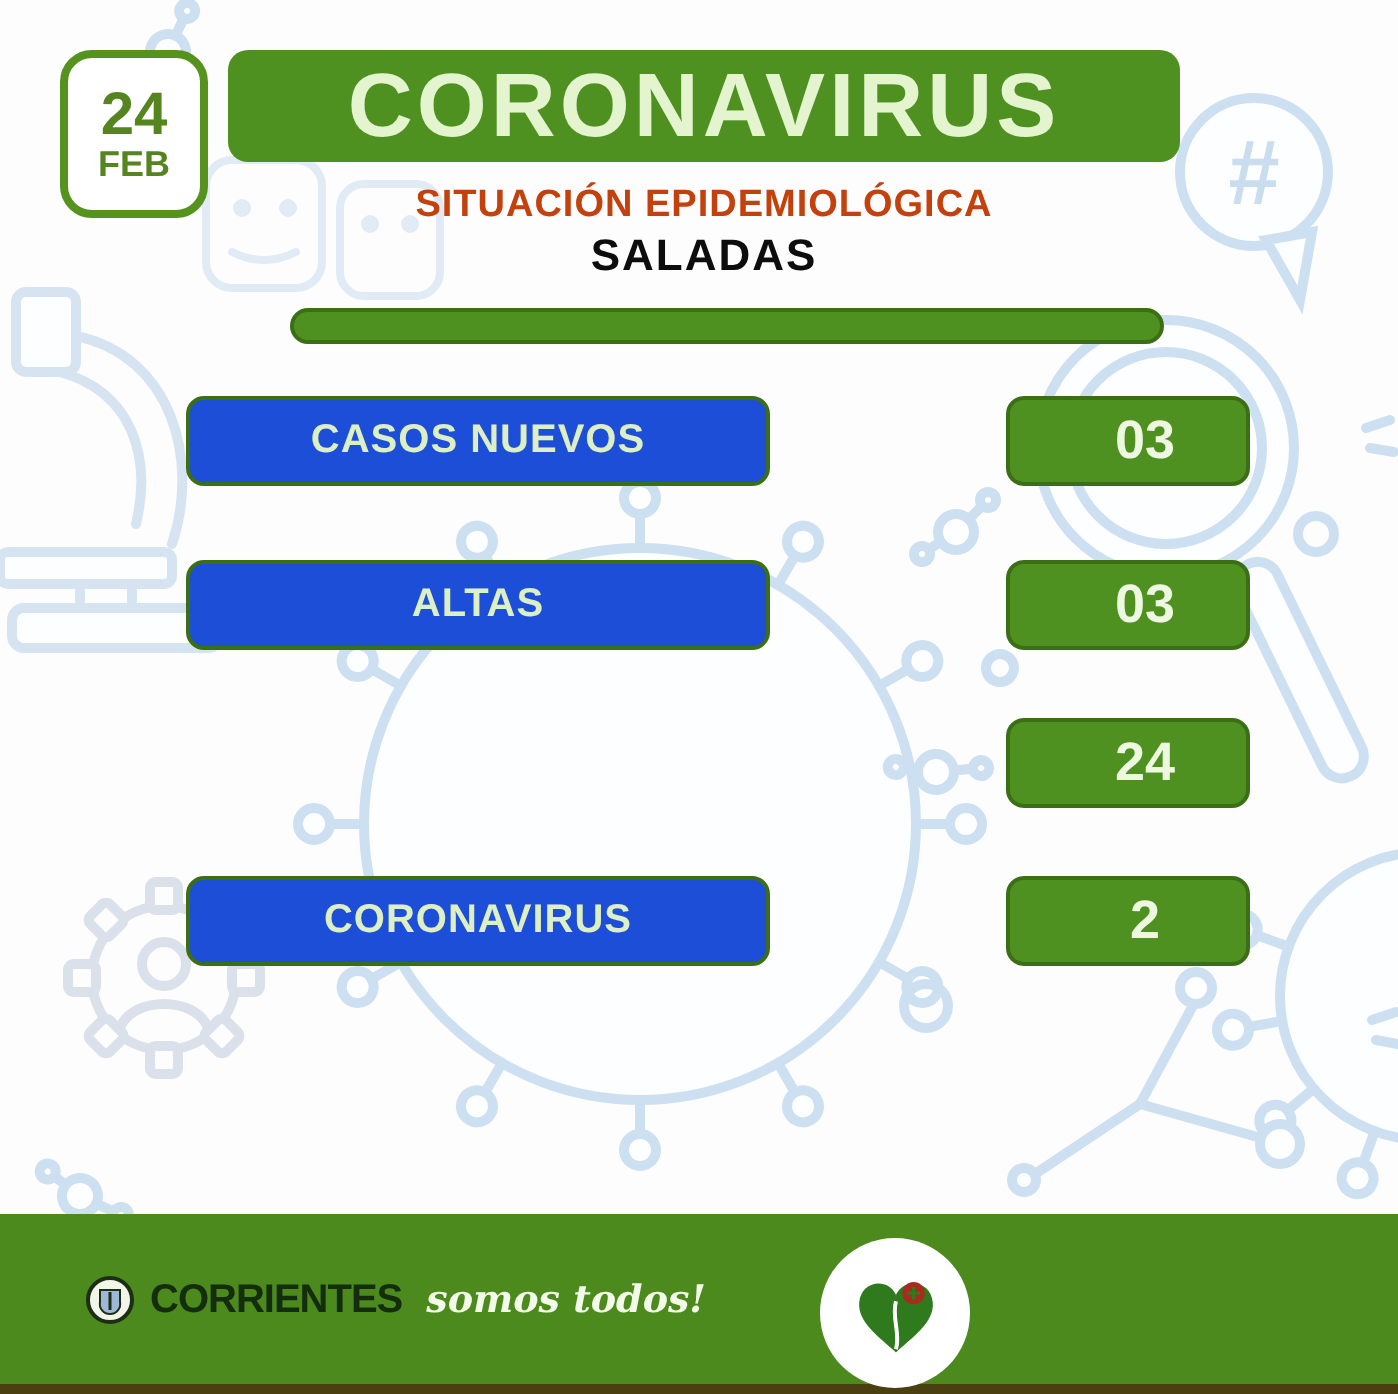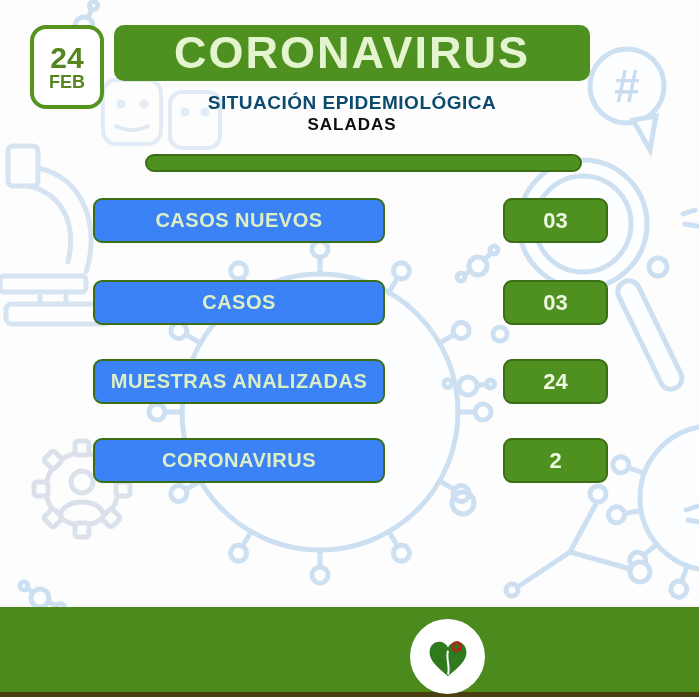--- a/index.html
+++ b/index.html
@@ -11,33 +11,33 @@
       border:4px solid #55921e;border-radius:16px;z-index:2;display:flex;flex-direction:column;
       align-items:center;justify-content:center;color:#55851f;font-weight:bold;line-height:1.02;}
   .date-badge .day{font-size:30px;}
   .date-badge .month{font-size:18px;}
 
   .banner{position:absolute;left:114px;top:25px;width:476px;height:56px;background:#4e9120;
       border-radius:10px;z-index:2;display:flex;align-items:center;justify-content:center;}
   .banner span{color:#e4f4cf;font-weight:bold;font-size:45px;letter-spacing:2px;}
 
   .subtitle{position:absolute;left:114px;top:92px;width:476px;text-align:center;z-index:2;
-      color:#0c4a6e;font-weight:bold;font-size:19px;letter-spacing:.5px;}
+      color:#c2410c;font-weight:bold;font-size:19px;letter-spacing:.5px;}
   .location{position:absolute;left:114px;top:115px;width:476px;text-align:center;z-index:2;
-      color:#0d0d0d;font-weight:bold;font-size:17px;letter-spacing:1px;}
+      color:#0d0d0d;font-weight:bold;font-size:22px;letter-spacing:1px;}
 
   .divider{position:absolute;left:145px;top:154px;width:433px;height:14px;background:#4e9120;
       border:2px solid #3b6e15;border-radius:9px;z-index:2;}
 
-  .stat-label{position:absolute;left:93px;width:288px;height:41px;background:#3b82f6;
+  .stat-label{position:absolute;left:93px;width:288px;height:41px;background:#1d4ed8;
       border:2px solid #3b6e15;border-radius:9px;z-index:2;display:flex;align-items:center;
       justify-content:center;color:#ddefc4;font-weight:bold;font-size:20px;letter-spacing:.5px;}
   .stat-value{position:absolute;left:503px;width:101px;height:41px;background:#4e9120;
       border:2px solid #3b6e15;border-radius:9px;z-index:2;display:flex;align-items:center;
-      justify-content:center;color:#eef8e0;font-weight:bold;font-size:22px;}
+      justify-content:center;color:#eef8e0;font-weight:bold;font-size:27px;padding-left:17px;}
 
   .footer{position:absolute;left:0;top:607px;width:699px;height:90px;background:#4c8a1d;z-index:2;}
   .gov{position:absolute;left:42px;top:637px;display:flex;align-items:center;z-index:3;}
   .gov-name{font-size:20px;font-weight:bold;color:#142d0c;margin-left:7px;letter-spacing:-0.5px;}
   .gov-slogan{font-family:"DejaVu Serif",serif;font-style:italic;font-weight:bold;font-size:19px;
       color:#f3fae9;margin-left:12px;}
   .hosp-logo{position:absolute;left:410px;top:619px;width:75px;height:75px;background:#ffffff;
       border-radius:50%;z-index:4;display:flex;align-items:center;justify-content:center;}
   .hosp-text{position:absolute;left:492px;top:628px;width:150px;text-align:center;z-index:3;}
   .hosp-line1{font-size:13px;font-weight:bold;color:#14310e;}
@@ -197,32 +197,40 @@
   </div>
 
   <div class="subtitle">SITUACIÓN EPIDEMIOLÓGICA</div>
   <div class="location">SALADAS</div>
 
   <div class="divider"></div>
 
   <div class="stat-label" style="top:198px">CASOS NUEVOS</div>
   <div class="stat-value" style="top:198px">03</div>
 
-  <div class="stat-label" style="top:280px">CASOS</div>
+  <div class="stat-label" style="top:280px">ALTAS</div>
   <div class="stat-value" style="top:280px">03</div>
 
-  <div class="stat-label" style="top:359px">MUESTRAS ANALIZADAS</div>
   <div class="stat-value" style="top:359px">24</div>
 
   <div class="stat-label" style="top:438px">CORONAVIRUS</div>
   <div class="stat-value" style="top:438px">2</div>
 
 
   <div class="footer"></div>
 
+  <div class="gov">
+    <svg width="26" height="26" viewBox="0 0 26 26">
+      <circle cx="13" cy="13" r="11" fill="#f2f6ea" stroke="#1c2f12" stroke-width="2"></circle>
+      <path d="M8,8 h10 v6 a5,5 0 0 1 -5,6 a5,5 0 0 1 -5,-6 Z" fill="#9db8d8" stroke="#1c2f12" stroke-width="1"></path>
+      <line x1="13" y1="9" x2="13" y2="18" stroke="#1c2f12" stroke-width="1.5"></line>
+    </svg>
+    <span class="gov-name">CORRIENTES</span>
+    <span class="gov-slogan">somos todos!</span>
+  </div>
 
   <div class="hosp-logo">
     <svg width="48" height="48" viewBox="0 0 60 60">
       <path d="M30,18 C25,7 8,9 7,23 C6,35 19,44 30,54 C41,44 54,35 53,23 C52,9 35,7 30,18 Z" fill="#2f7a1c"></path>
       <path d="M30,22 C27,32 33,42 30,52" stroke="#ffffff" stroke-width="2.5" fill="none"></path>
       <circle cx="41" cy="17" r="7" fill="#aa2b1e"></circle>
       <line x1="41" y1="13" x2="41" y2="21" stroke="#2f7a1c" stroke-width="2"></line>
       <line x1="37" y1="17" x2="45" y2="17" stroke="#2f7a1c" stroke-width="2"></line>
     </svg>
   </div>

